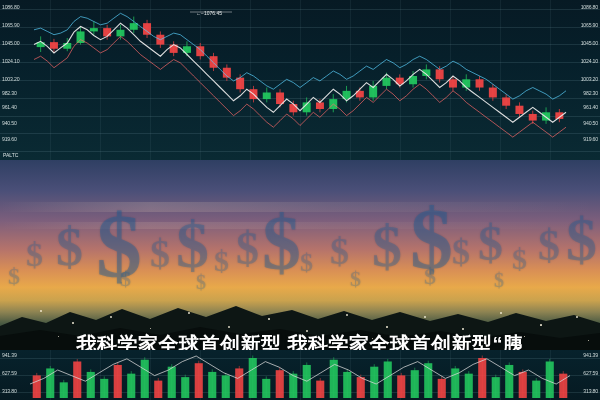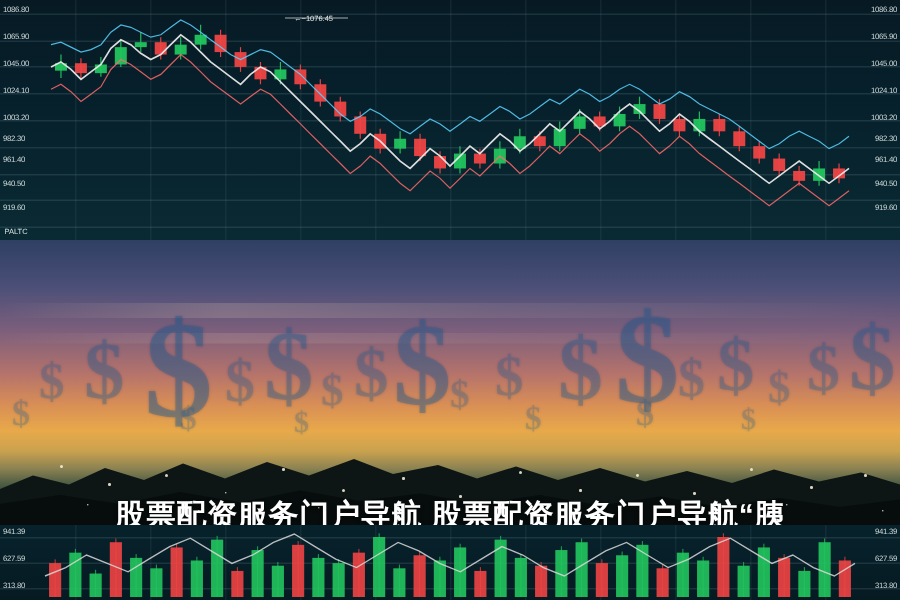--- a/index.html
+++ b/index.html
@@ -248,21 +248,21 @@
         <div class="dollar" style="left: 566px; top: 48px; font-size: 62px; opacity: 0.59;">$</div>
         <div class="dollar" style="left: 8px; top: 104px; font-size: 24px; opacity: 0.44;">$</div>
         <div class="dollar" style="left: 120px; top: 108px; font-size: 22px; opacity: 0.43;">$</div>
         <div class="dollar" style="left: 196px; top: 112px; font-size: 20px; opacity: 0.43;">$</div>
         <div class="dollar" style="left: 350px; top: 108px; font-size: 22px; opacity: 0.43;">$</div>
         <div class="dollar" style="left: 424px; top: 104px; font-size: 24px; opacity: 0.44;">$</div>
         <div class="dollar" style="left: 494px; top: 110px; font-size: 20px; opacity: 0.43;">$</div>
       </div>
 
     <div class="headline">
-      <div>股票配资服务门户导航 股票配资服务门户导航“胰</div>
+      <div>我科学家全球首创新型 我科学家全球首创新型“胰</div>
 
     </div>
 
   </div>
 
   <div class="chart-panel2">
     <div class="chart-grid" id="grid-bot">
         <div class="h" style="top: 8px;"></div>
         <div class="h" style="top: 25px;"></div>
         <div class="h" style="top: 42px;"></div>

